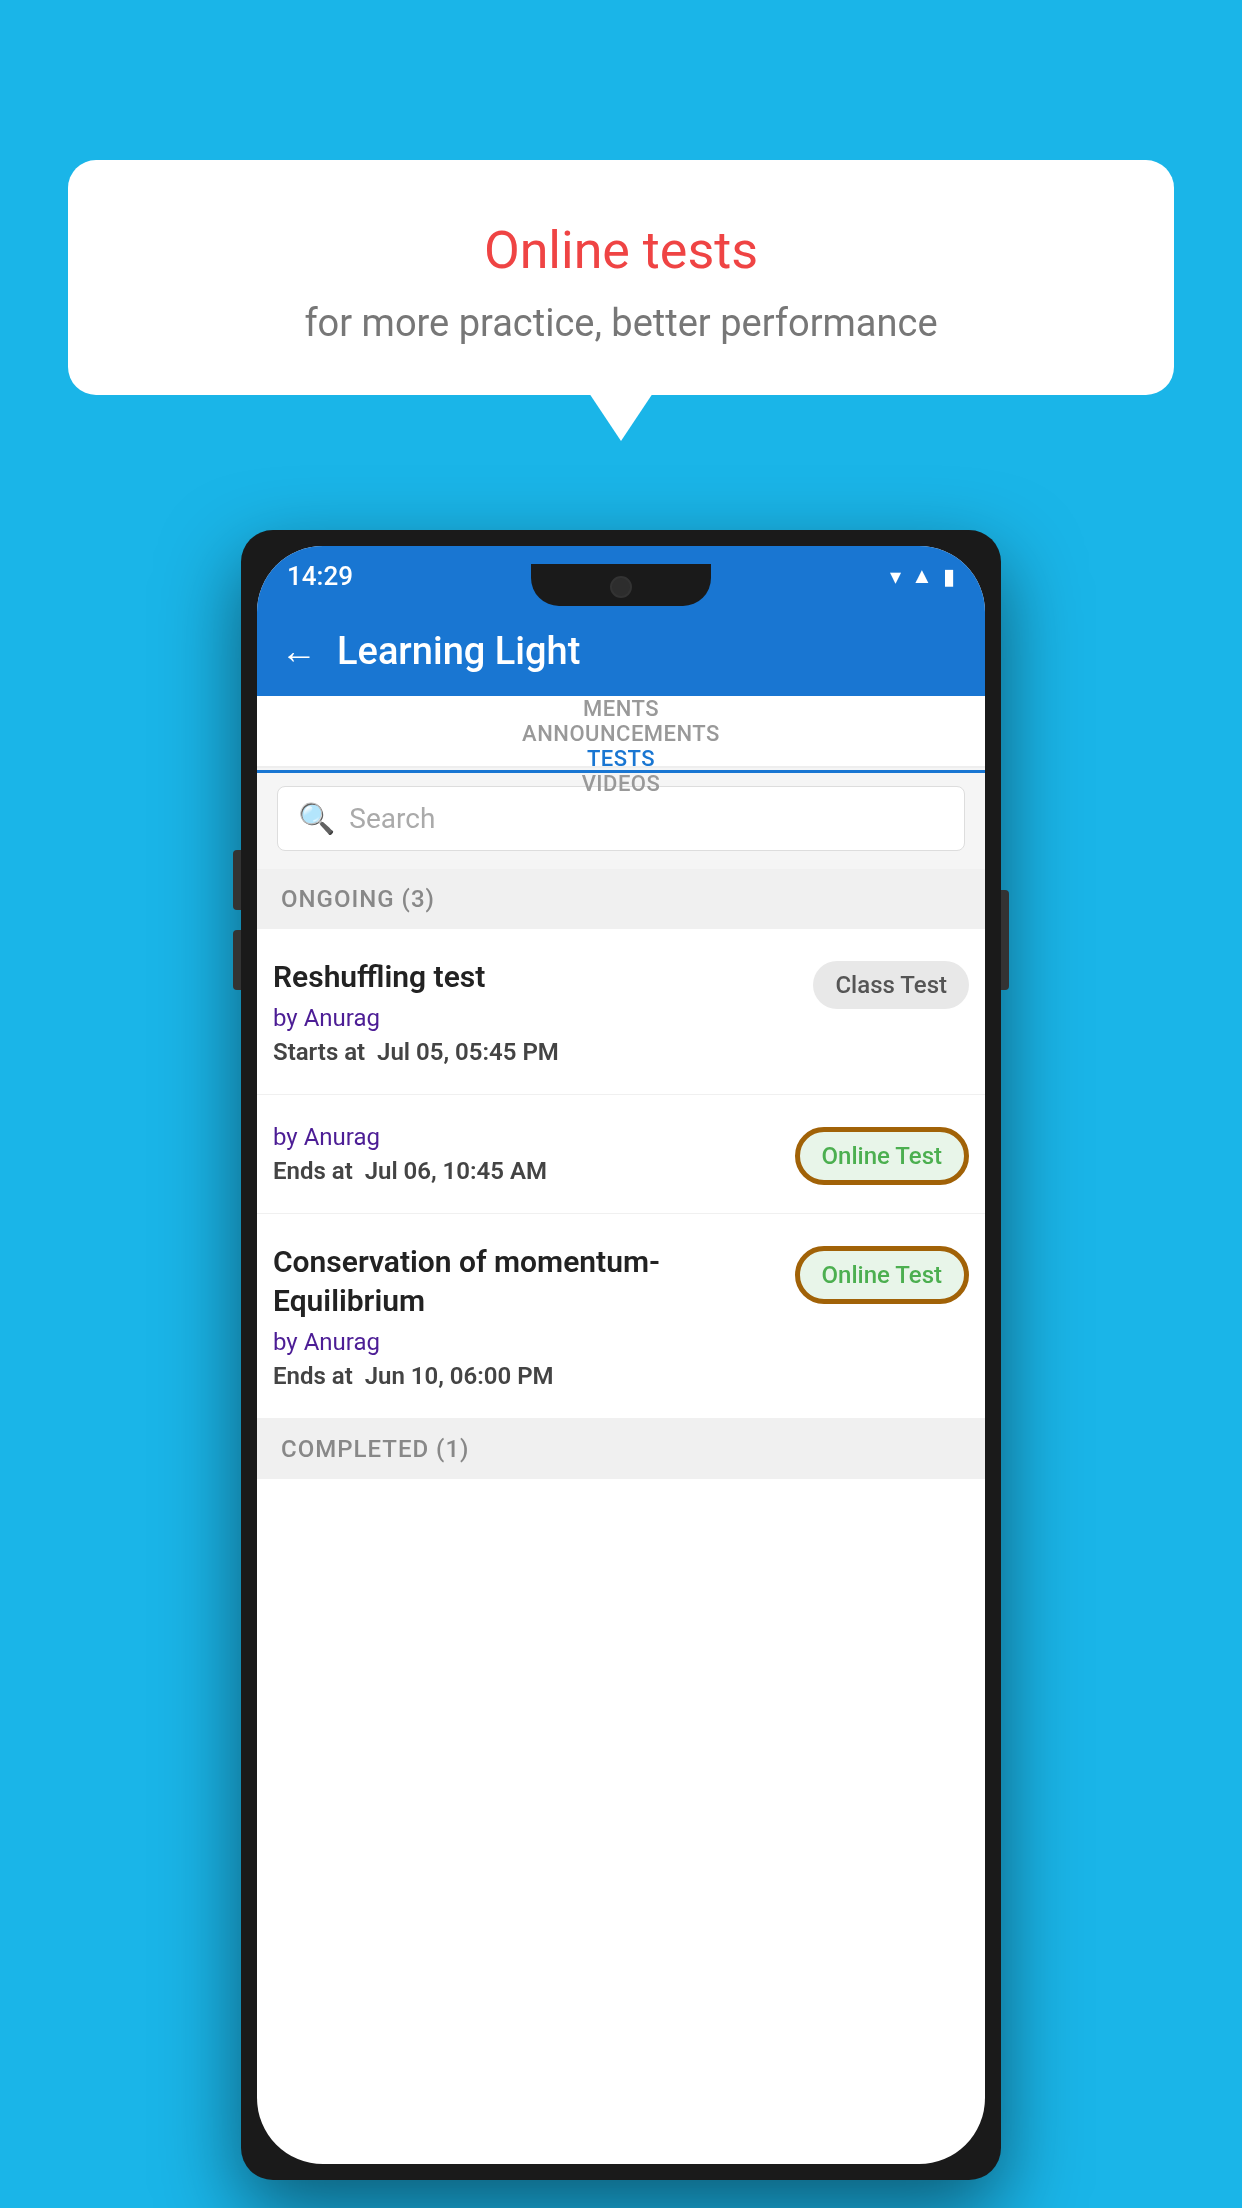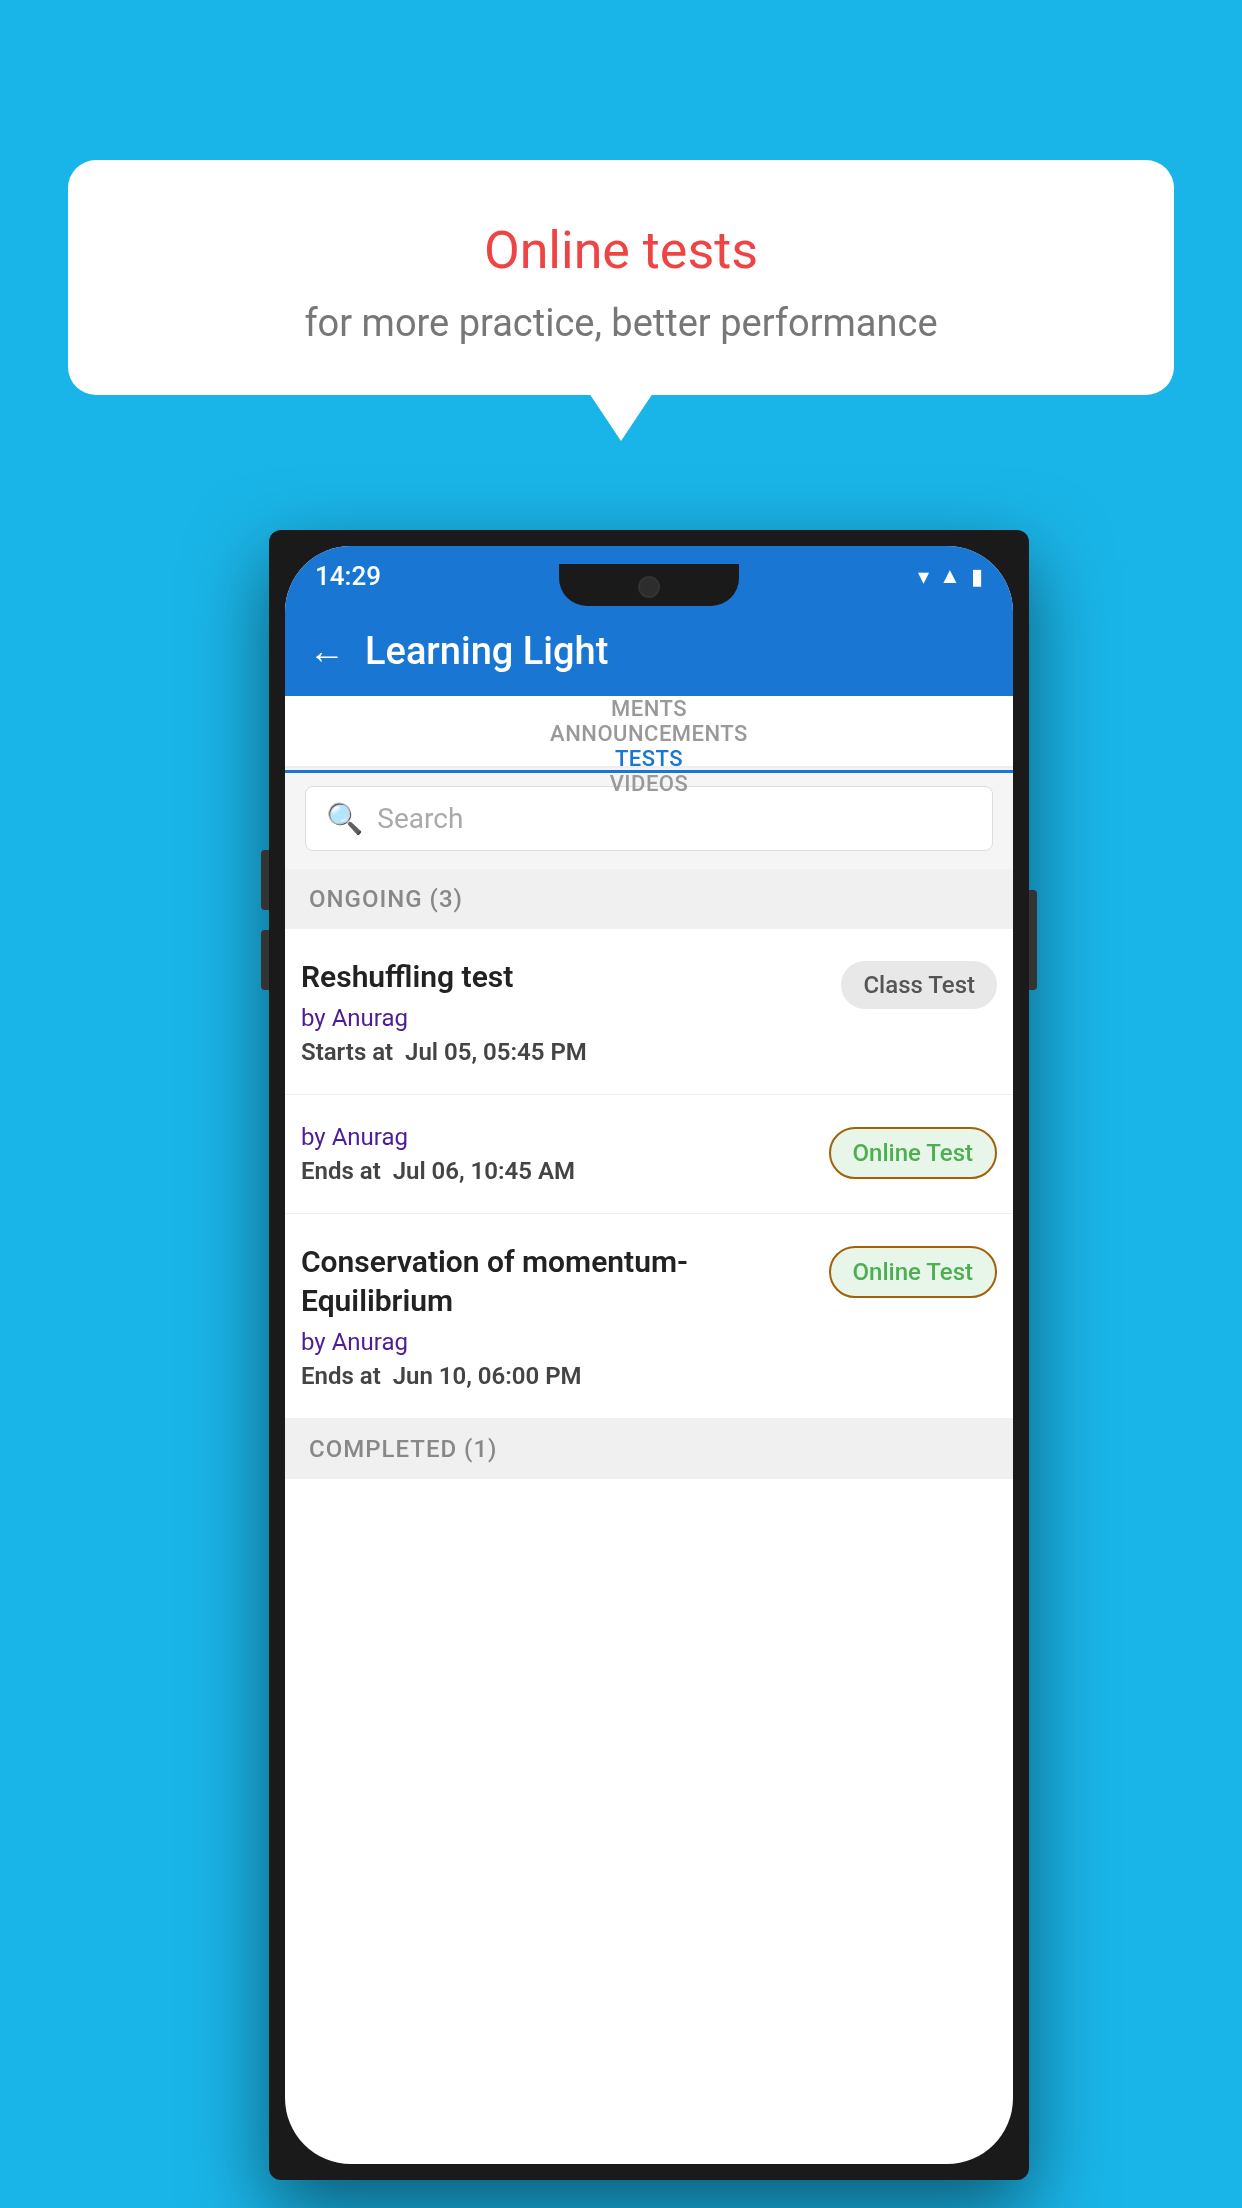--- a/index.html
+++ b/index.html
@@ -57,23 +57,22 @@
       width: 760px;
       height: 1650px;
     }
 
     
     .phone-shell {
       position: absolute;
       top: 0; left: 0;
       width: 100%; height: 100%;
       background: #1a1a1a;
-      border-radius: 12px;
+      border-radius: 32px;
       box-shadow: 0 30px 80px rgba(0,0,0,0.5);
-      margin-left: 28px;
     }
 
     
     .phone-notch {
       position: absolute;
       top: 18px;
       left: 50%;
       transform: translateX(-50%);
       width: 180px;
       height: 42px;
@@ -270,21 +269,21 @@
       white-space: nowrap;
       margin-top: 4px;
     }
     .badge-class {
       background: #e8e8e8;
       color: #555;
     }
     .badge-online {
       background: #e8f5e9;
       color: #4caf50;
-      border: 2px solid #a16207;
+      border: 5px solid #a16207;
     }
 
     
     .side-btn-left {
       position: absolute;
       left: -8px;
       top: 320px;
       width: 8px;
       height: 60px;
       background: #333;

